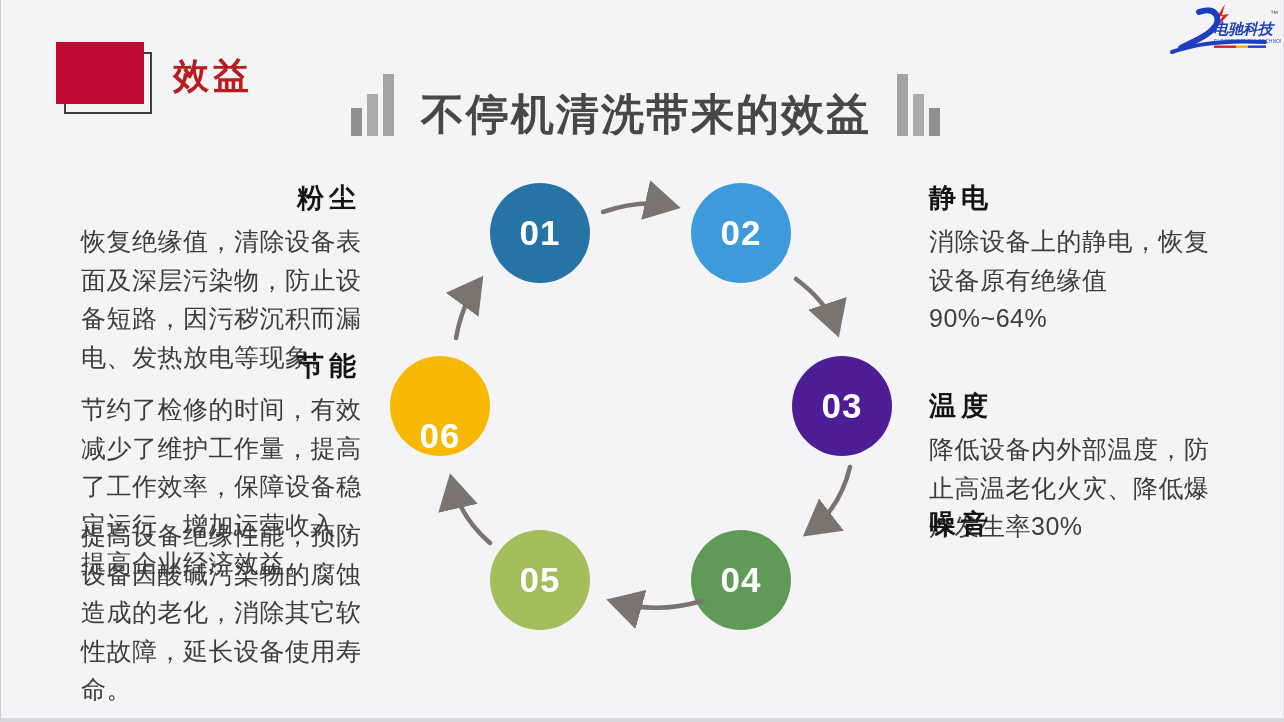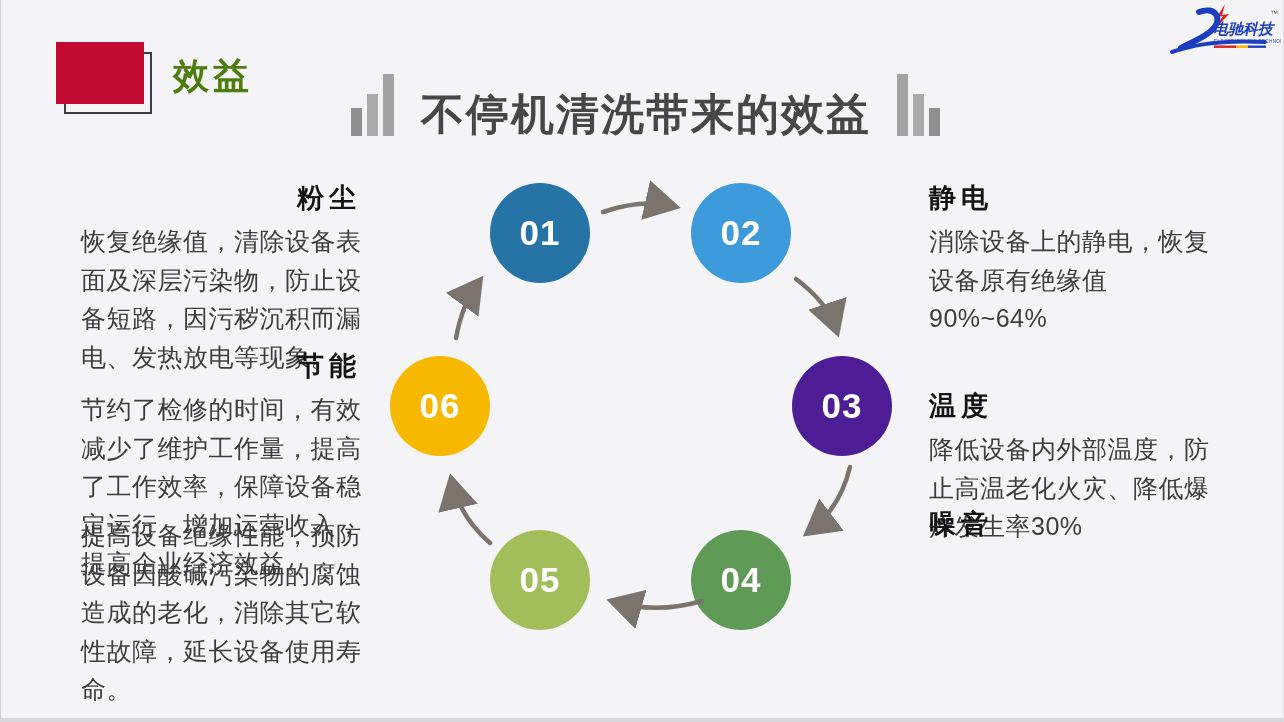--- a/index.html
+++ b/index.html
@@ -70,21 +70,21 @@
   .c05 { left:489px; top:530px; }
   .c06 { left:389px; top:356px; }
 
   svg.overlay { left:0; top:0; pointer-events:none; }
 </style>
 </head>
 <body style="background: rgb(244, 244, 246);">
 
 <div class="abs badge-outline"></div>
 <div class="abs badge-fill" style="background: rgb(192, 10, 50);"></div>
-<div class="abs badge-label" style="color: #4d7c0f;">效益</div>
+<div class="abs badge-label" style="color: #b91c1c;">效益</div>
 
 <div class="abs title-row">
   <svg class="bars" width="48" height="62" viewBox="0 0 48 62">
     <rect x="2" y="34" width="11" height="28" fill="#8f8f8f"></rect>
     <rect x="18" y="20" width="11" height="42" fill="#ababab"></rect>
     <rect x="34" y="0" width="11" height="62" fill="#a3a3a3"></rect>
   </svg>
   <div class="slide-title" style="color: rgb(71, 71, 71);">不停机清洗带来的效益</div>
   <svg class="bars" width="48" height="62" viewBox="0 0 48 62">
     <rect x="2" y="0" width="11" height="62" fill="#a3a3a3"></rect>
@@ -139,21 +139,21 @@
   </div>
 <div class="abs circle c03" style="background: #4c1d95;">
     <span>03</span>
   </div>
 <div class="abs circle c04" style="background: rgb(95, 155, 87);">
     <span>04</span>
   </div>
 <div class="abs circle c05" style="background: rgb(162, 190, 90);">
     <span>05</span>
   </div>
-<div class="abs circle c06" style="background: rgb(246, 185, 0);">
+<div class="abs circle c06" style="background: rgb(246, 185, 0); align-items: flex-end;">
     <span>06</span>
   </div>
 
 <svg class="abs overlay" width="1284" height="722" viewBox="0 0 1284 722">
   <defs>
     <marker id="ah" markerWidth="9" markerHeight="9" refX="6" refY="4.5" orient="auto">
       <path id="ah-path" d="M0,0 L8,4.5 L0,9 Z" fill="#7a736e"></path>
     </marker>
   </defs>
   <g fill="none" stroke-width="4.5" stroke-linecap="round">

